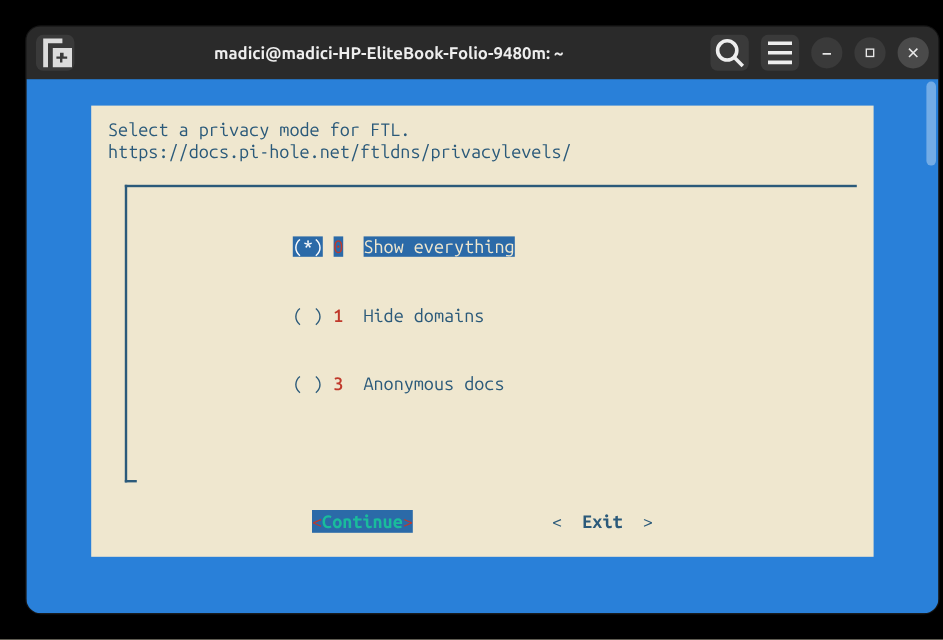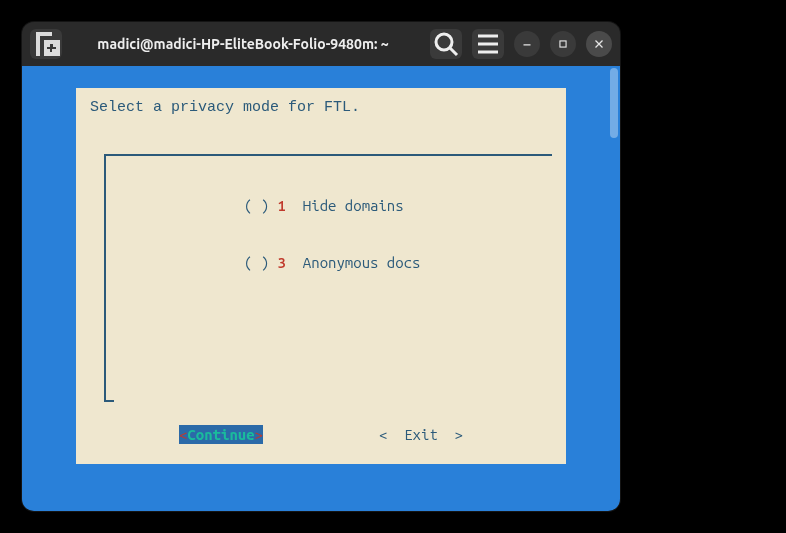--- a/index.html
+++ b/index.html
@@ -5,21 +5,21 @@
     * { margin: 0; padding: 0; box-sizing: border-box; }
     body {
       width: 786px; height: 533px;
       background: #000;
       font-family: "Ubuntu Mono", "DejaVu Sans Mono", monospace;
       overflow: hidden;
     }
     .window {
       position: absolute;
       left: 22px; top: 22px;
-      width: 598px; height: 489px;
+      width: 760px; height: 489px;
       background: #1e1e1e;
       border-radius: 12px;
       overflow: hidden;
       box-shadow: 0 0 0 1px rgba(255,255,255,0.08);
     }
     .titlebar {
       height: 44px;
       background: #2a2a2a;
       display: flex;
       align-items: center;
@@ -82,21 +82,21 @@
       position: absolute;
       left: 54px; top: 22px;
       right: 54px;
       height: 376px;
       background: #efe7cf;
       color: #2b5a7a;
       font-size: 15px;
       line-height: 19px;
       padding: 10px 14px 10px 14px;
     }
-    .prompt { white-space: pre; color: #2b5a7a; font-family: Liberation Mono, monospace; }
+    .prompt { white-space: pre; color: #2b5a7a; }
     .frame-line {
       position: absolute;
       background: #2b5a7a;
     }
     .frame-top { left: 28px; right: 14px; top: 66px; height: 1.5px; }
     .frame-left { left: 28px; top: 66px; width: 1.5px; height: 248px; }
     .frame-corner-br {
       position: absolute;
       left: 28px; top: 312px;
       width: 10px; height: 1.5px;
@@ -119,21 +119,21 @@
       left: 0; right: 0; bottom: 20px;
       display: flex;
       justify-content: center;
       gap: 116px;
       white-space: pre;
     }
     .btn { color: #2b5a7a; }
     .btn-sel { background: #2b6aa8; }
     .btn-sel .btn-txt { color: #1abc9c; font-weight: 600; }
     .btn-sel .angle { color: #c0392b; }
-    .btn .name { font-weight: 400; }
+    .btn .name { font-weight: 700; }
   </style>
 </head>
 <body>
 
 <div class="window">
 
   <div class="titlebar">
     <div class="tb-left">
       <div class="tb-squarebtn">
         <svg viewBox="0 0 16 16">
@@ -168,26 +168,28 @@
         <svg viewBox="0 0 16 16">
             <path d="M4 4l8 8M12 4l-8 8" stroke="currentColor" stroke-width="1.5"></path>
           </svg>
       </div>
     </div>
   </div>
 
   <div class="terminal">
     <div class="dialog">
       <div class="prompt">Select a privacy mode for FTL.</div>
+      <div class="prompt">https://docs.pi-hole.net/ftldns/privacylevels/</div>
 
       <div class="frame-line frame-top"></div>
       <div class="frame-line frame-left"></div>
       <div class="frame-corner-br"></div>
 
       <div class="options">
+        <span class="opt-row"><span class="radio-sel">(*)</span> <span class="num-sel">0</span>  <span class="lbl-sel">Show everything</span></span>
         <span class="opt-row"><span class="radio">( )</span> <span class="num">1</span>  <span class="lbl">Hide domains</span></span>
         <span class="opt-row"><span class="radio">( )</span> <span class="num">3</span>  <span class="lbl">Anonymous docs</span></span>
       </div>
 
       <div class="buttons">
         <span class="btn-sel"><span class="angle">&lt;</span><span class="btn-txt">Continue</span><span class="angle">&gt;</span></span>
         <span class="btn">&lt;  <span class="name">Exit</span>  &gt;</span>
       </div>
     </div>
   </div>

